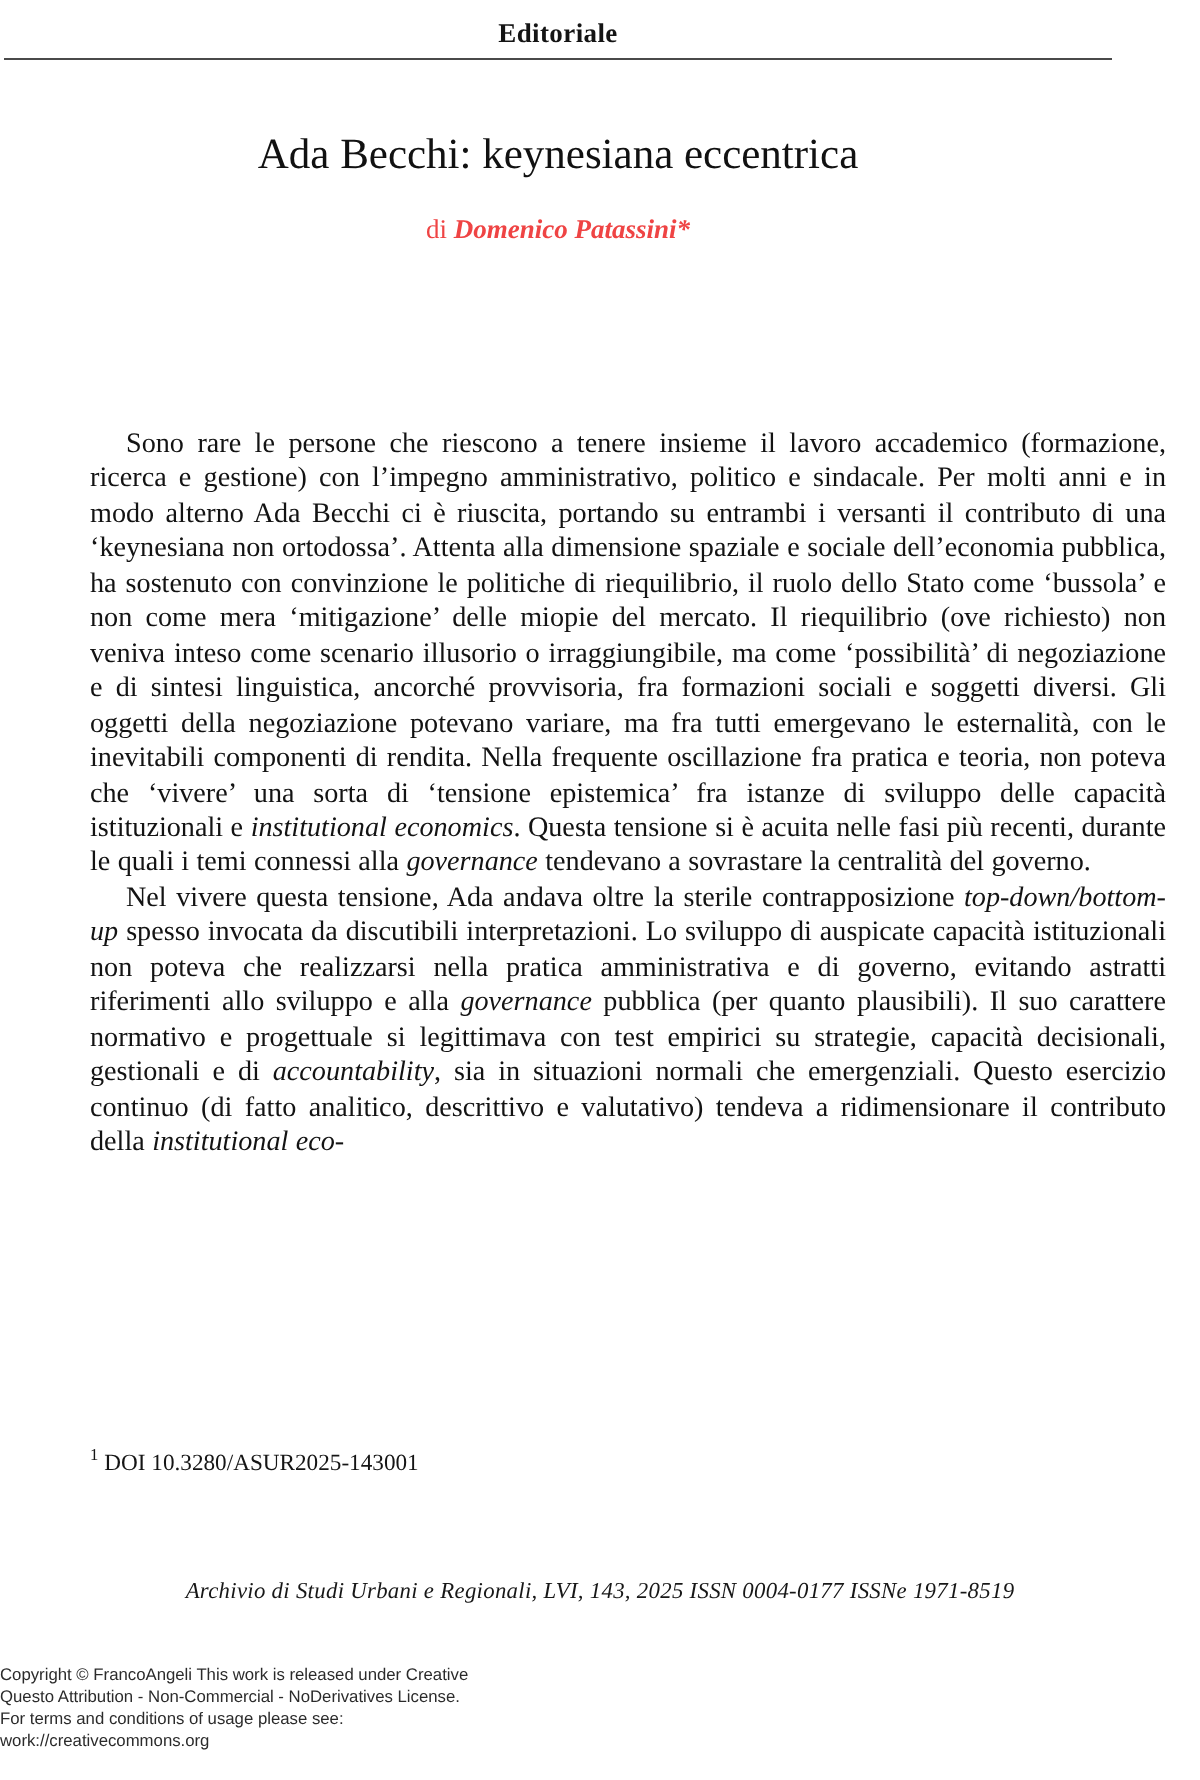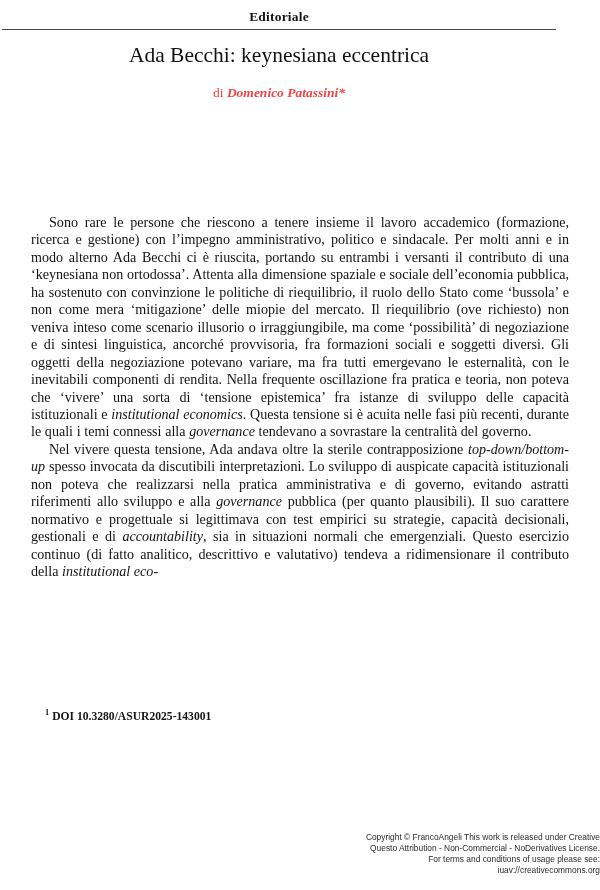--- a/index.html
+++ b/index.html
@@ -37,21 +37,21 @@
   }
   .head-rule {
     width: 554px;
     margin: 4px auto 0 auto;
     height: 0;
     border-top: 1.3px solid #4a4a4a;
   }
 
   
   .title-block {
-    margin-top: 12px;
+    margin-top: 34px;
     text-align: center;
     padding: 0 18px;
   }
   .title-line {
     font-size: 21.5px;
     line-height: 27px;
     color: #111111;
     white-space: nowrap;
   }
   .title-line sup {
@@ -66,21 +66,21 @@
     color: #ef4444;
   }
   .byline .author {
     font-style: italic;
     font-weight: bold;
   }
 
   
   .body-area {
     position: absolute;
-    left: 31px;
+    left: 45px;
     top: 214px;
     width: 538px;
   }
   p.para {
     margin: 0;
     font-size: 14.1px;
     line-height: 17.45px;
     text-align: justify;
     text-justify: inter-word;
     text-indent: 18px;
@@ -89,26 +89,25 @@
     word-spacing: 0.01em;
   }
   p.para i, p.para em {
     font-style: italic;
   }
 
   
   .footnotes {
     position: absolute;
     left: 31px;
-    top: 710px;
+    top: 725px;
     width: 538px;
     font-size: 11.6px;
     line-height: 14.2px;
     color: #151515;
-    font-weight: bold;
   }
   .fn {
     margin: 0;
     text-align: justify;
     text-indent: 14px;
   }
   .fn .mark {
     font-size: 0.72em;
     vertical-align: super;
     line-height: 0;
@@ -132,21 +131,21 @@
     color: #171717;
     letter-spacing: 0.15px;
   }
 
   
   .copyright {
     position: absolute;
     left: 0;
     top: 832px;
     width: 600px;
-    text-align: right;
+    text-align: left;
     font-family: "Liberation Sans", "DejaVu Sans", sans-serif;
     font-size: 8.4px;
     line-height: 11px;
     color: #2b2b2b;
   }
   .copyright div { white-space: nowrap; }
 </style>
 </head>
 <body>
 
@@ -164,21 +163,22 @@
 
   <div class="body-area">
     <p class="para">Sono rare le persone che riescono a tenere insieme il lavoro accademico (formazione, ricerca e gestione) con l’impegno amministrativo, politico e sindacale. Per molti anni e in modo alterno Ada Becchi ci è riuscita, portando su entrambi i versanti il contributo di una ‘keynesiana non ortodossa’. Attenta alla dimensione spaziale e sociale dell’economia pubblica, ha sostenuto con convinzione le politiche di riequilibrio, il ruolo dello Stato come ‘bussola’ e non come mera ‘mitigazione’ delle miopie del mercato. Il riequilibrio (ove richiesto) non veniva inteso come scenario illusorio o irraggiungibile, ma come ‘possibilità’ di negoziazione e di sintesi linguistica, ancorché provvisoria, fra formazioni sociali e soggetti diversi. Gli oggetti della negoziazione potevano variare, ma fra tutti emergevano le esternalità, con le inevitabili componenti di rendita. Nella frequente oscillazione fra pratica e teoria, non poteva che ‘vivere’ una sorta di ‘tensione epistemica’ fra istanze di sviluppo delle capacità istituzionali e <i>institutional economics</i>. Questa tensione si è acuita nelle fasi più recenti, durante le quali i temi connessi alla <i>governance</i> tendevano a sovrastare la centralità del governo.</p>
     <p class="para">Nel vivere questa tensione, Ada andava oltre la sterile contrapposizione <i>top-down/bottom-up</i> spesso invocata da discutibili interpretazioni. Lo sviluppo di auspicate capacità istituzionali non poteva che realizzarsi nella pratica amministrativa e di governo, evitando astratti riferimenti allo sviluppo e alla <i>governance</i> pubblica (per quanto plausibili). Il suo carattere normativo e progettuale si legittimava con test empirici su strategie, capacità decisionali, gestionali e di <i>accountability</i>, sia in situazioni normali che emergenziali. Questo esercizio continuo (di fatto analitico, descrittivo e valutativo) tendeva a ridimensionare il contributo della <i>institutional eco-</i></p>
   </div>
 
   <div class="footnotes">
     <p class="fn"><span class="mark">1</span><span>DOI 10.3280/ASUR2025-143001</span></p>
   </div>
 
+  <div class="journal-line">Archivio di Studi Urbani e Regionali, LVI, 143, 2025 ISSN 0004-0177 ISSNe 1971-8519</div>
 
   <div class="copyright">
     <div>Copyright © FrancoAngeli This work is released under Creative</div>
     <div>Questo Attribution - Non-Commercial - NoDerivatives License.</div>
     <div>For terms and conditions of usage please see:</div>
-    <div>iuav://creativecommons.org</div>
+    <div>work://creativecommons.org</div>
   </div>
 
 </div>
 
 </body></html>

